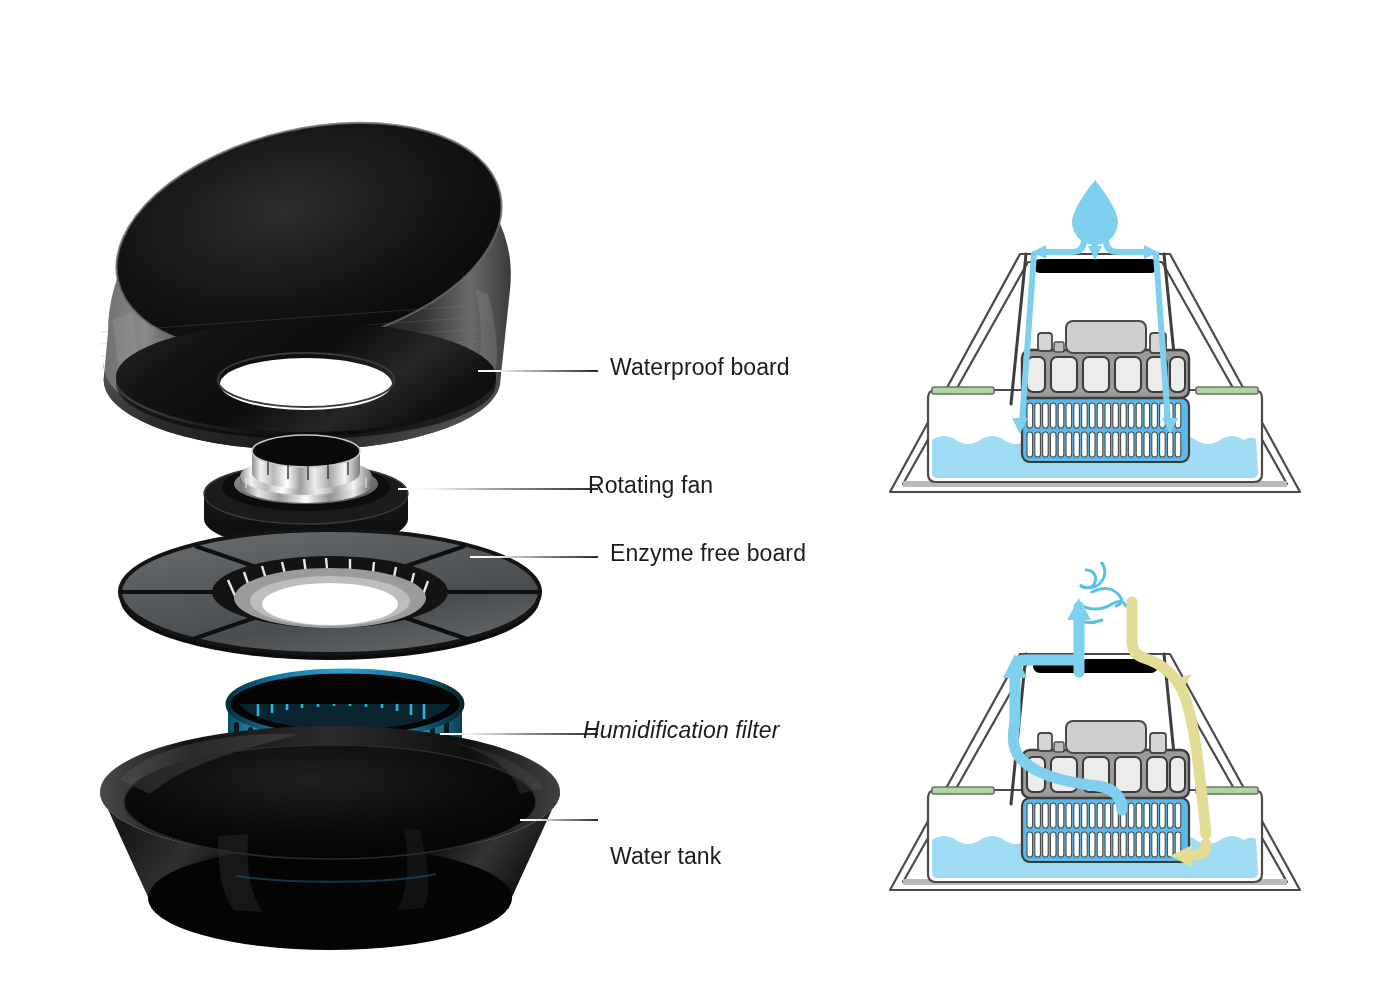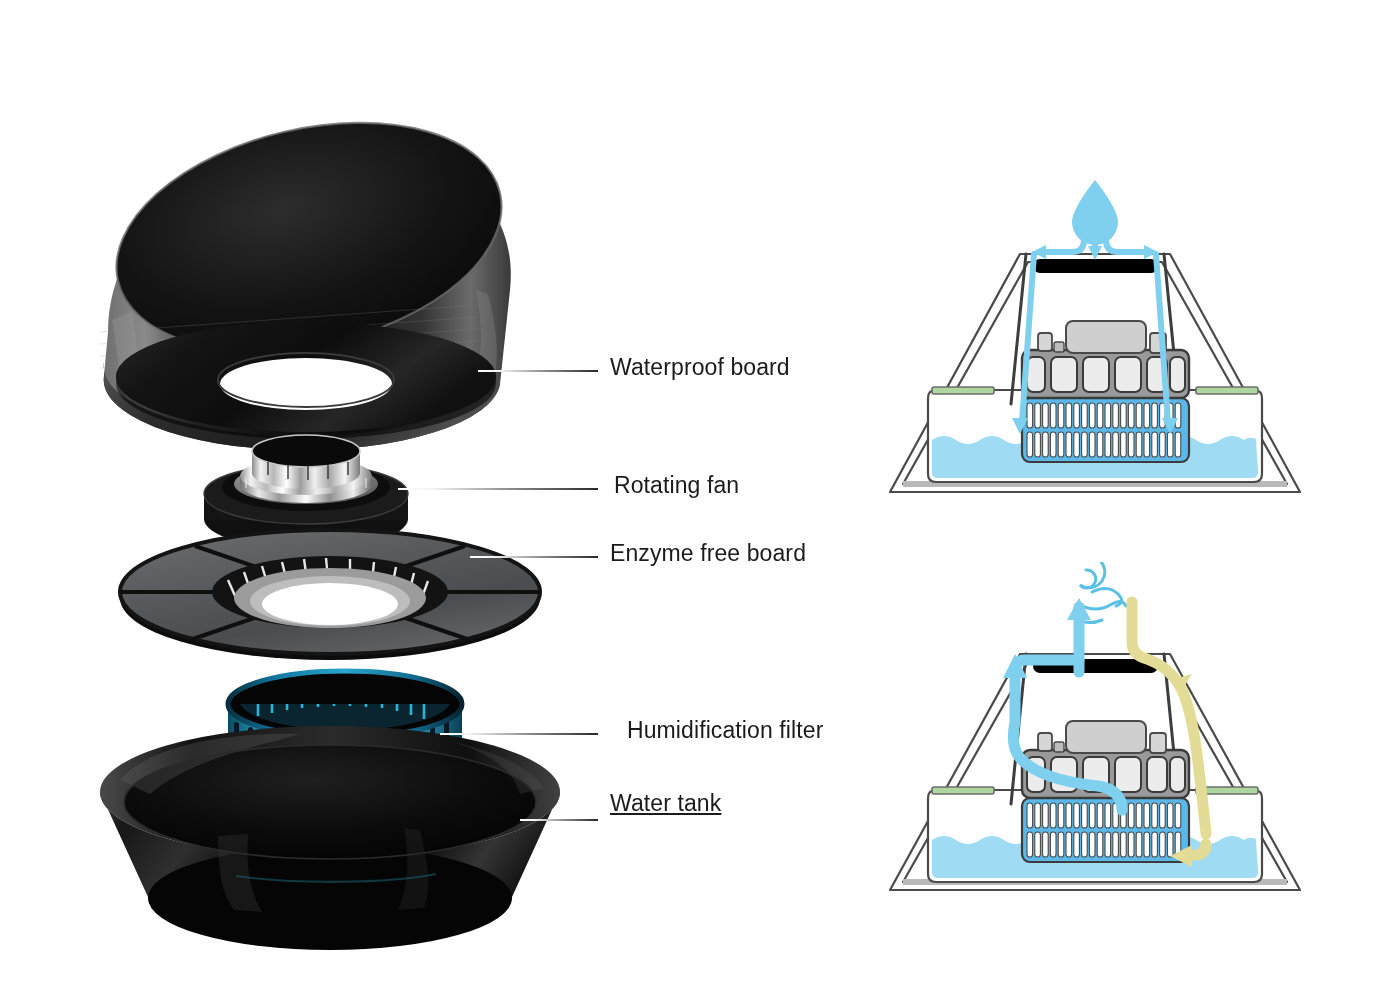--- a/index.html
+++ b/index.html
@@ -343,30 +343,30 @@
       </g>
     </svg>
   </div>
 
   <div>
 
     <div class="leader fade" style="left:478px;top:338px;width:120px;"></div>
     <div class="label" style="left:610px;top:324px;">Waterproof board</div>
 
     <div class="leader fade" style="left:398px;top:456px;width:200px;"></div>
-    <div class="label" style="left:614px;top:442px;">Rotating fan</div>
+    <div class="label" style="left:588px;top:442px;">Rotating fan</div>
 
     <div class="leader fade" style="left:470px;top:524px;width:128px;"></div>
     <div class="label" style="left:610px;top:510px;">Enzyme free board</div>
 
     <div class="leader fade" style="left:440px;top:701px;width:158px;"></div>
-    <div class="label" style="left:627px;top:687px;">Humidification filter</div>
+    <div class="label" style="left:583px;top:687px;font-style:italic;">Humidification filter</div>
 
     <div class="leader fade" style="left:520px;top:787px;width:78px;"></div>
-    <div class="label" style="left:610px;top:760px;text-decoration:underline;">Water tank</div>
+    <div class="label" style="left:610px;top:813px;">Water tank</div>
   </div>
 
   <div class="section" style="left:870px;top:140px;width:450px;height:340px;">
     <svg class="sec-svg" width="450" height="340" viewBox="0 0 450 340">
       <defs>
         <style>
           .ol{stroke:#4a4a4a;stroke-width:2.2;}
           .olt{stroke:#3d3d3d;stroke-width:2;}
         </style>
       </defs>

